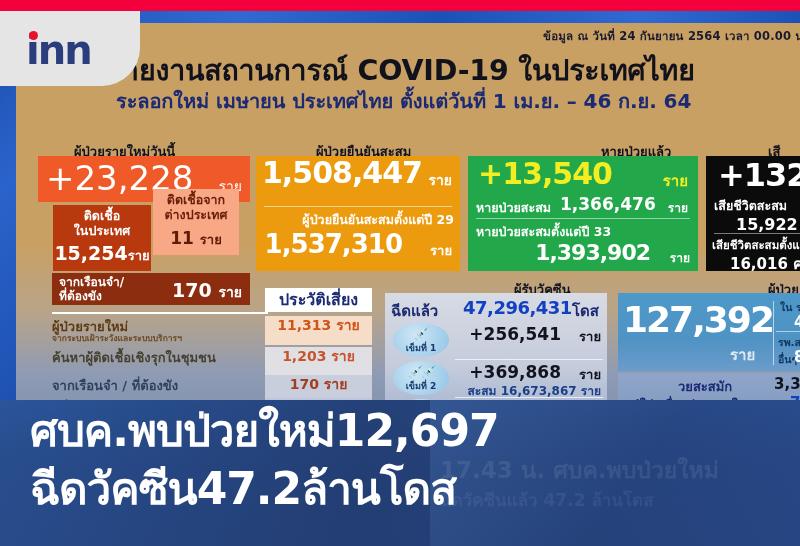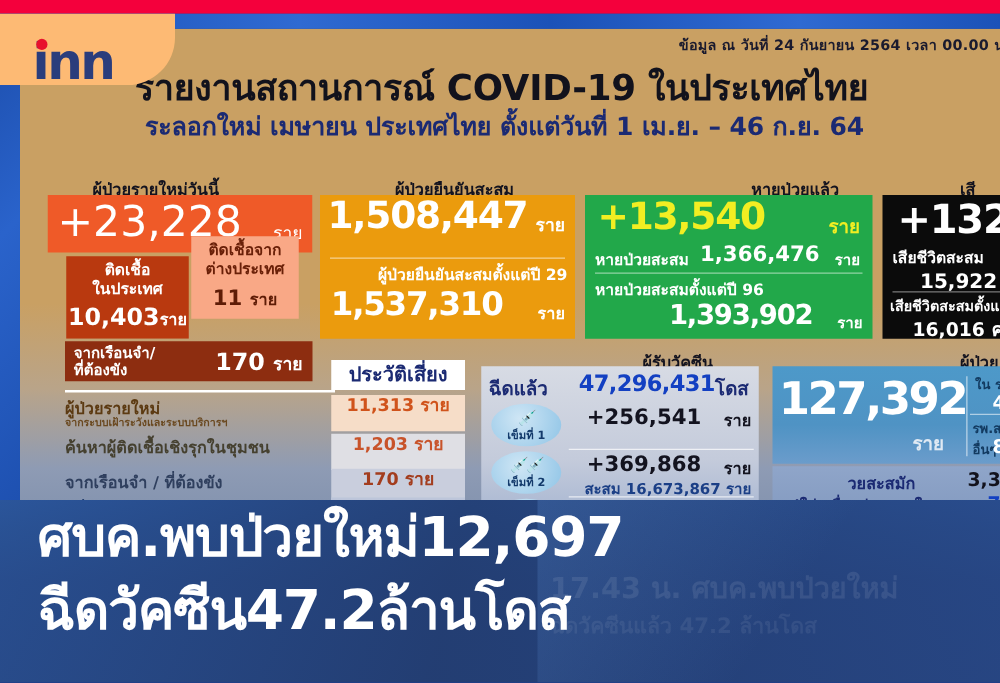--- a/index.html
+++ b/index.html
@@ -25,21 +25,21 @@
 
   
   .datestamp{position:absolute;right:8px;top:4px;color:#1a1a2e;font-size:11.5px;font-weight:bold;
              white-space:nowrap;letter-spacing:.2px;}
   .title1{position:absolute;left:92px;top:24px;font-size:28.5px;font-weight:bold;color:#12121c;
           white-space:nowrap;letter-spacing:-.2px;}
   .title2{position:absolute;left:100px;top:62px;font-size:20px;font-weight:bold;color:#1b2a73;
           white-space:nowrap;letter-spacing:-.1px;}
 
   
-  .logo-card{position:absolute;left:0;top:11px;width:140px;height:57px;background:#fdba74;
+  .logo-card{position:absolute;left:0;top:11px;width:140px;height:75px;background:#e5e5e5;
              border-bottom-right-radius:38px;z-index:40;}
   .logo-wrap{position:absolute;left:26px;top:18px;width:95px;height:42px;}
   .logo-text{font-size:40px;font-weight:bold;color:#2a3d7c;letter-spacing:-2px;line-height:42px;
              font-family:"DejaVu Sans","Liberation Sans",sans-serif;}
   .logo-dot{position:absolute;left:3px;top:2px;width:9px;height:9px;border-radius:50%;background:#e8112d;}
 
   
   .cap{position:absolute;font-size:13px;font-weight:bold;color:#13131f;white-space:nowrap;}
   .card{position:absolute;overflow:hidden;}
 
@@ -185,21 +185,21 @@
       <div class="c1-top">
         <span class="n">+23,228</span>
         <span class="u">ราย</span>
       </div>
       <div class="c1-bl">
         <div class="t">
           <div>ติดเชื้อ</div>
           <div>ในประเทศ</div>
         </div>
         <div class="v">
-          <span>10,403</span><span style="font-size:13px">ราย</span>
+          <span>15,254</span><span style="font-size:13px">ราย</span>
         </div>
       </div>
       <div class="c1-br">
         <div class="t">
           <div>ติดเชื้อจาก</div>
           <div>ต่างประเทศ</div>
         </div>
         <div class="v">
           <span>11</span>
           <span style="font-size:13px">ราย</span>
@@ -228,21 +228,21 @@
     </div>
 
     <div class="cap" style="left:585px;top:118px;">หายป่วยแล้ว</div>
     <div class="card c3">
       <span class="n1">+13,540</span>
       <span class="u1">ราย</span>
       <span class="l2">หายป่วยสะสม</span>
       <span class="n2">1,366,476</span>
       <span class="u2">ราย</span>
       <div class="hr"></div>
-      <span class="l3">หายป่วยสะสมตั้งแต่ปี 96</span>
+      <span class="l3">หายป่วยสะสมตั้งแต่ปี 33</span>
       <span class="n3">1,393,902</span>
       <span class="u3">ราย</span>
     </div>
 
     <div class="cap" style="left:752px;top:118px;">เสี</div>
     <div class="card c4">
       <span class="n1">+132</span>
       <span class="l2">เสียชีวิตสะสม</span>
       <span class="n2">15,922 คน 1</span>
       <div class="hr"></div>

